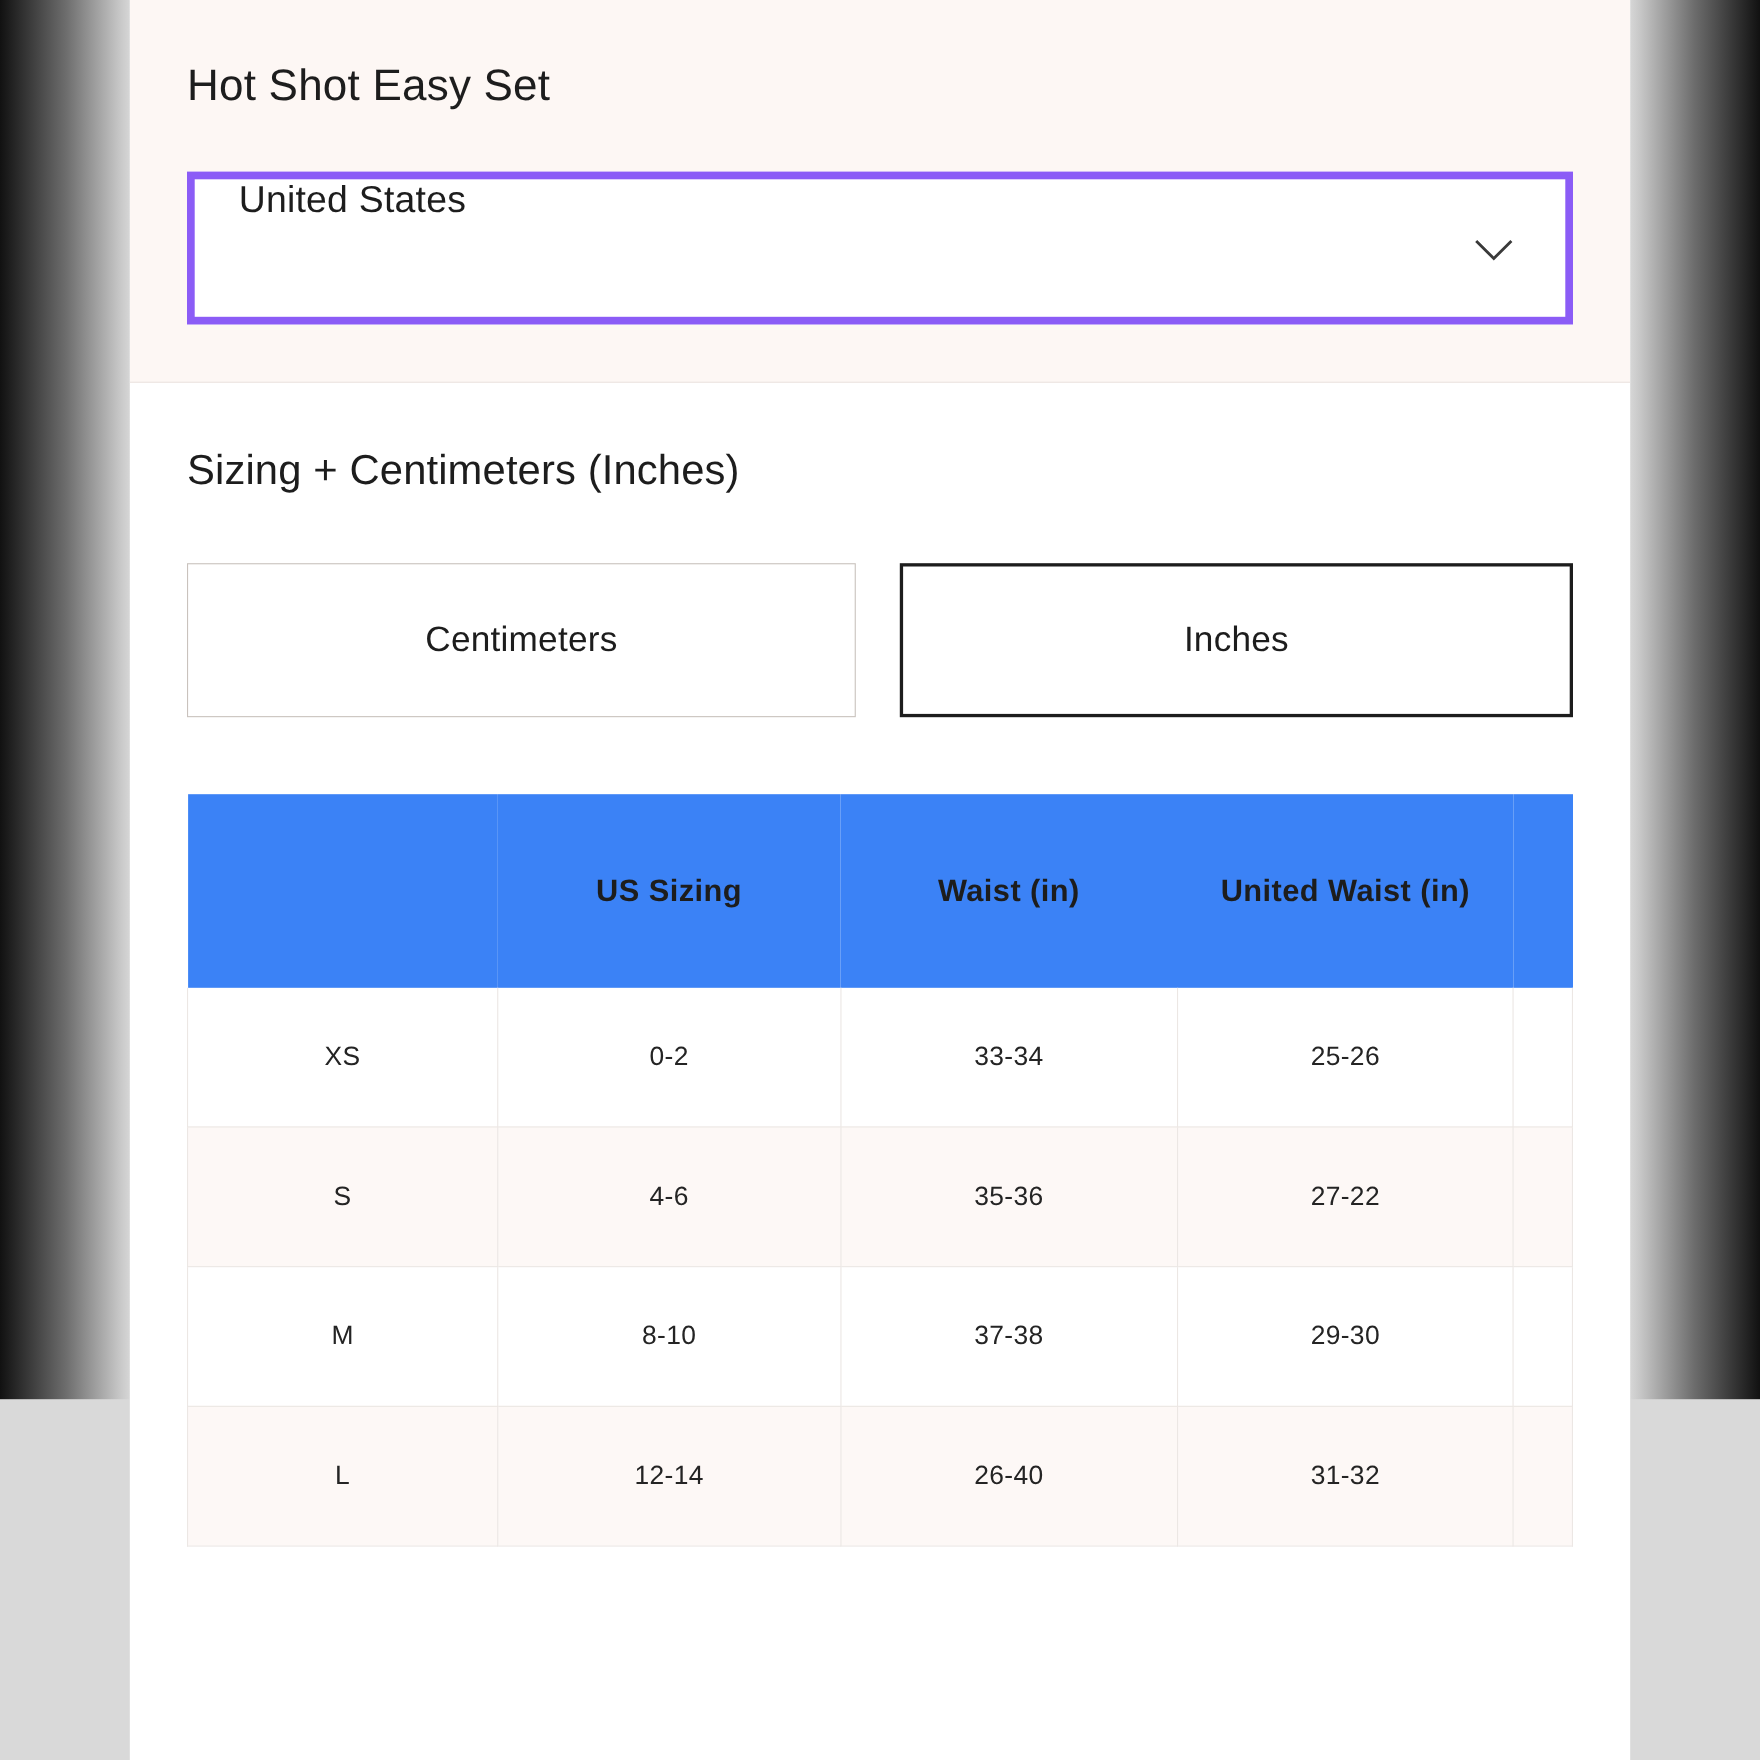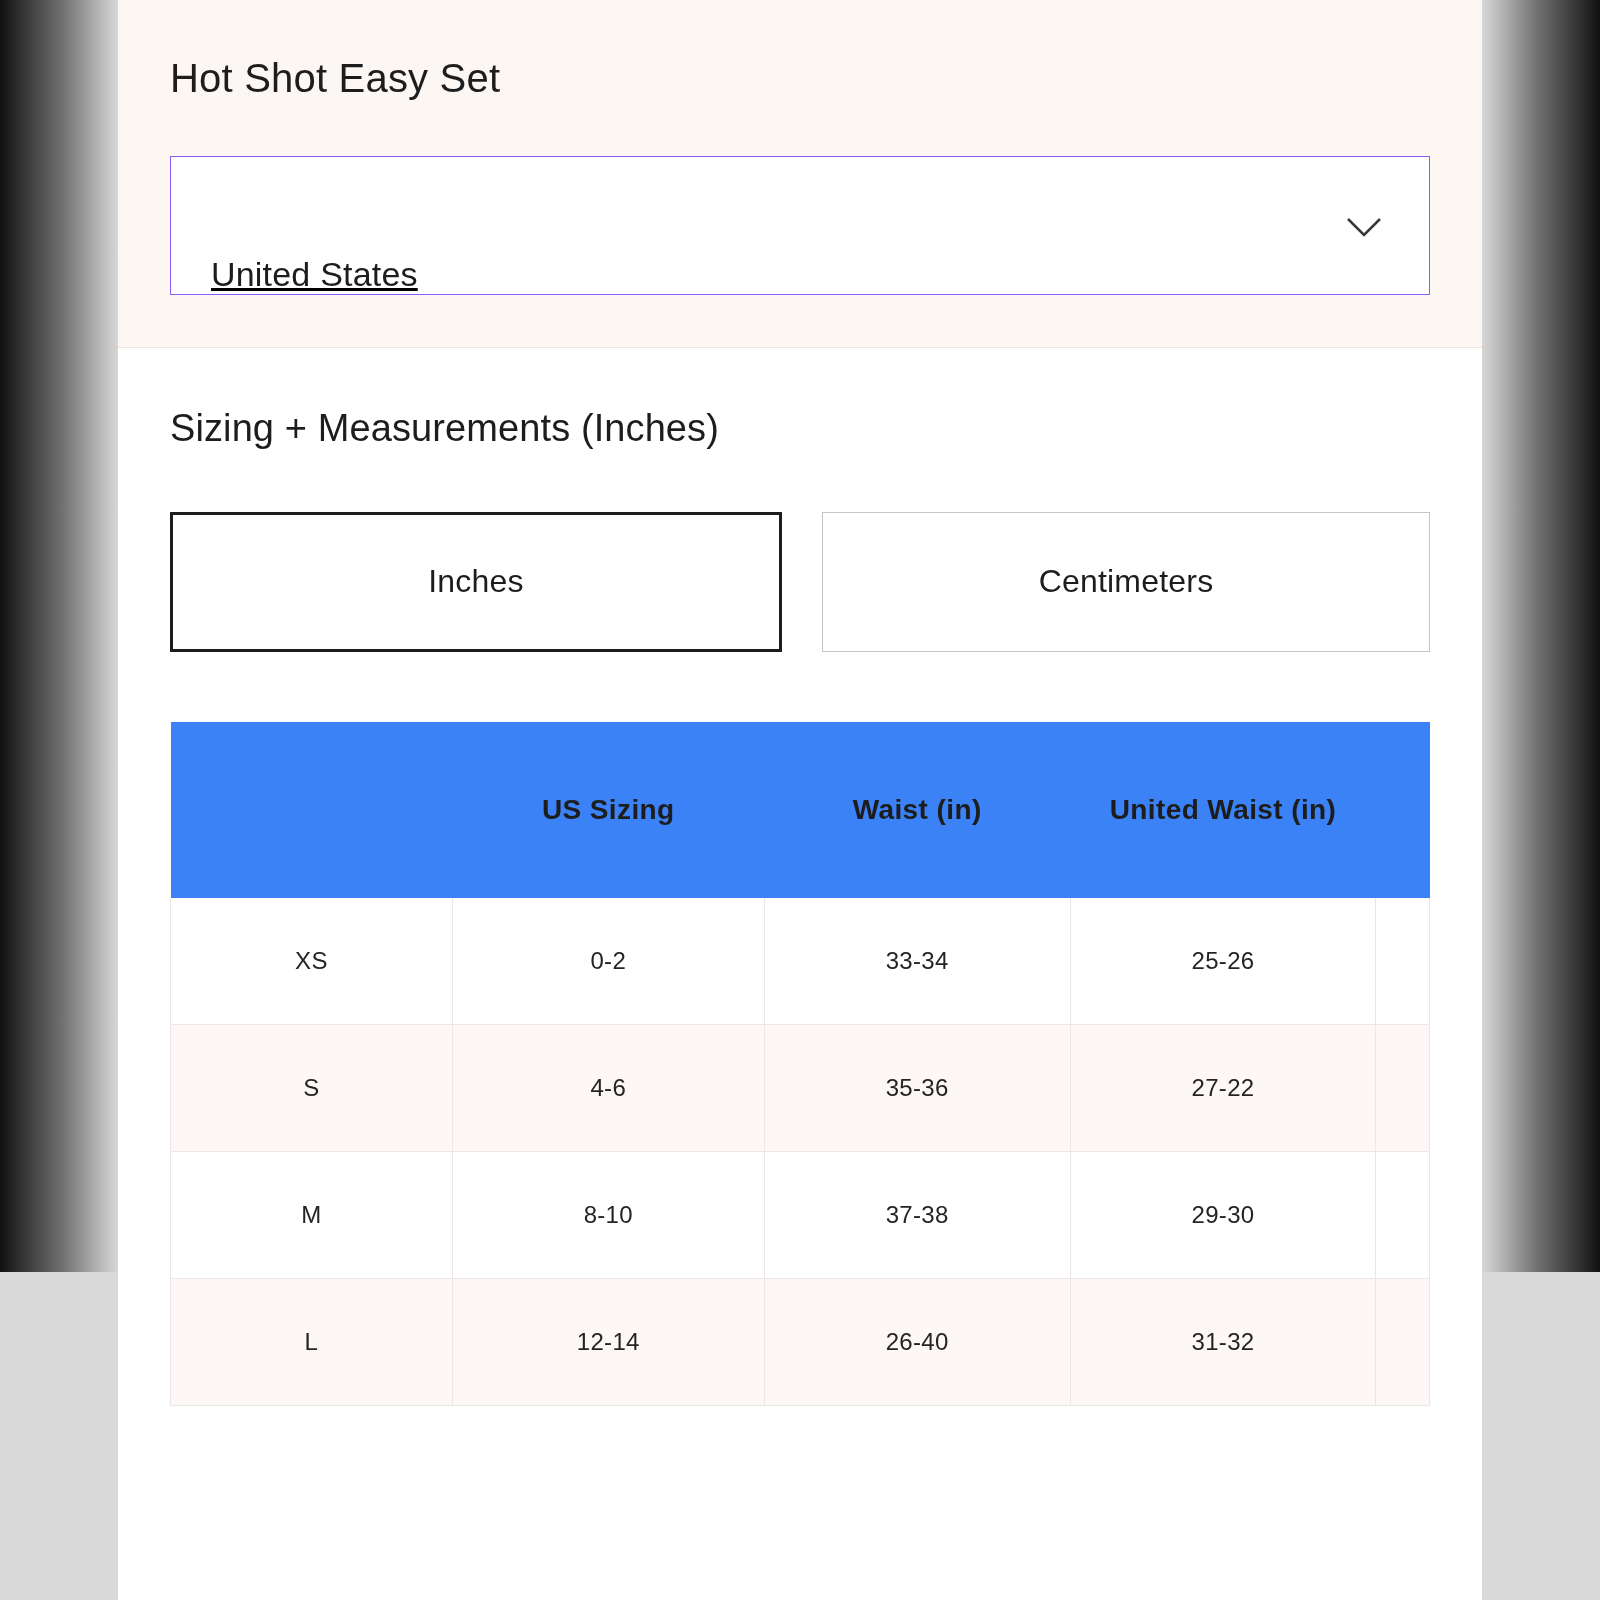--- a/index.html
+++ b/index.html
@@ -47,26 +47,25 @@
     font-weight: 400;
     letter-spacing: 0.2px;
     margin: 0 0 54px 0;
     line-height: 1.2;
   }
 
   .country-select {
     position: relative;
     height: 139px;
     background: #ffffff;
-    border: 1px solid #8b5cf6;
+    border: 7px solid #8b5cf6;
     box-sizing: border-box;
     display: flex;
-    align-items: flex-end;
+    align-items: flex-start;
     padding: 0 40px;
-    text-decoration: underline;
   }
 
   .country-value {
     font-size: 34px;
     color: #1d1d1d;
     letter-spacing: 0.2px;
   }
 
   .chevron {
     position: absolute;
@@ -171,25 +170,25 @@
         <span class="country-value">United States</span>
         <span class="chevron">
           <svg width="46" height="46" viewBox="0 0 46 46" aria-hidden="true">
             <polyline points="7,16 23,32 39,16" fill="none" stroke="#3a3a3a" stroke-width="2.6"></polyline>
           </svg>
         </span>
       </div>
     </div>
 
     <div class="measure-section">
-      <h2 class="section-title">Sizing + Measurements (Inches)</h2>
+      <h2 class="section-title">Sizing + Centimeters (Inches)</h2>
 
       <div class="unit-toggle">
+        <div class="unit-btn inactive">Centimeters</div>
         <div class="unit-btn active">Inches</div>
-        <div class="unit-btn inactive">Centimeters</div>
       </div>
 
       <table class="size-table">
         <thead>
           <tr>
             <th class="col-size"></th>
             <th class="col-us">US Sizing</th>
             <th class="col-bust">Waist (in)</th>
             <th class="col-waist">United Waist (in)</th>
             <th class="col-extra"></th>

